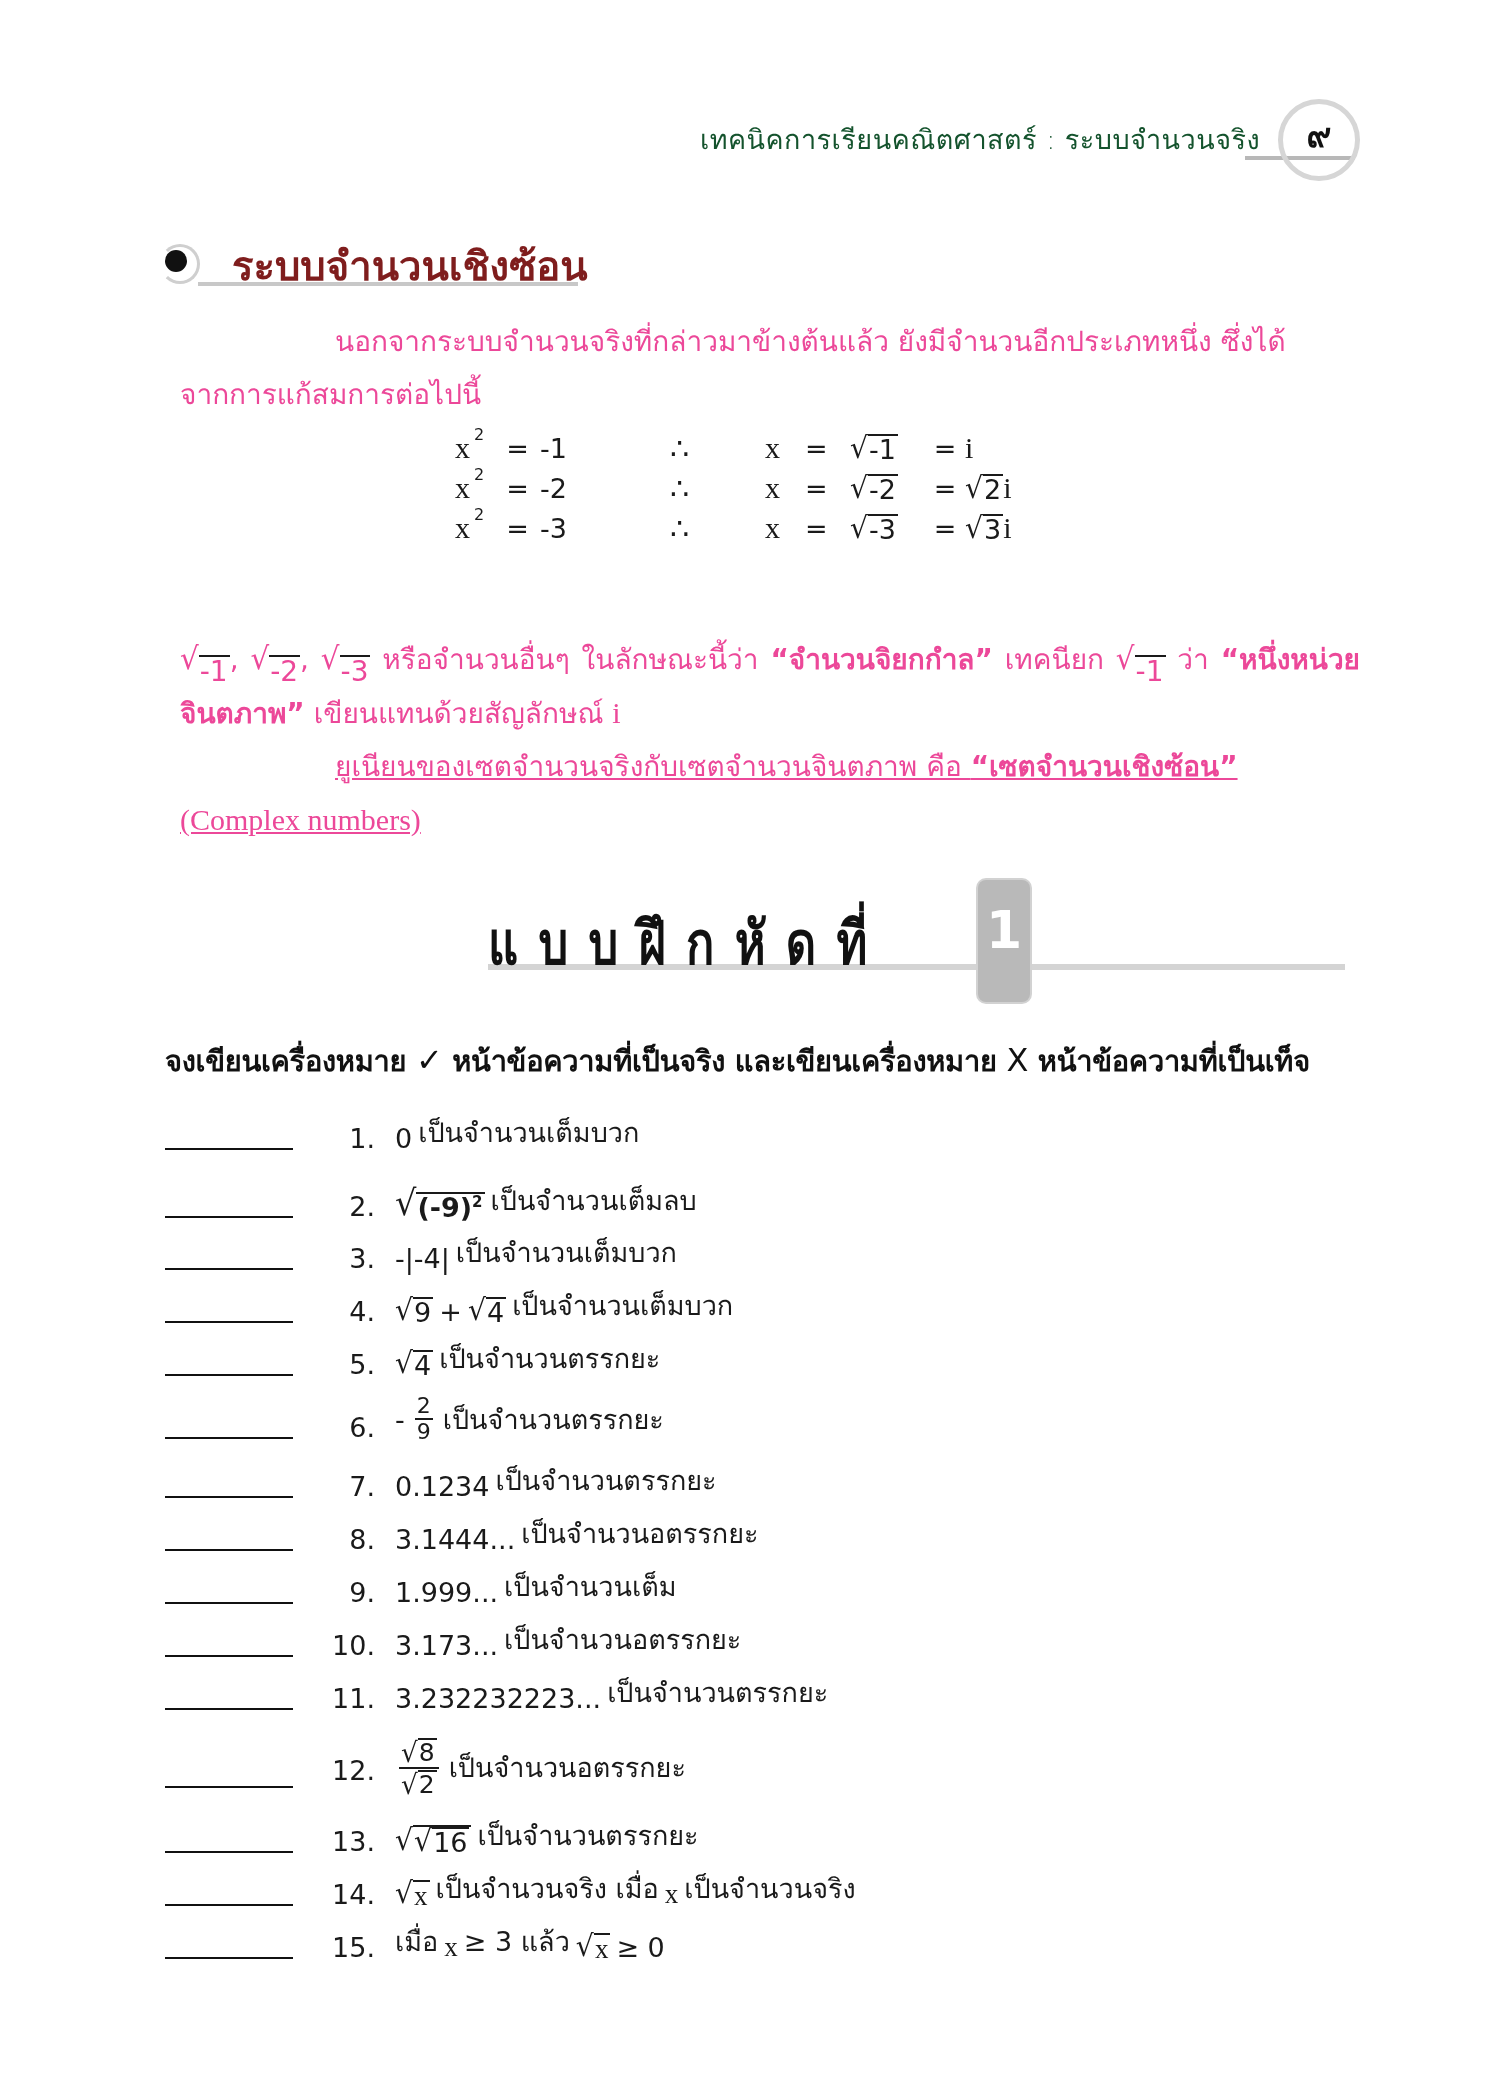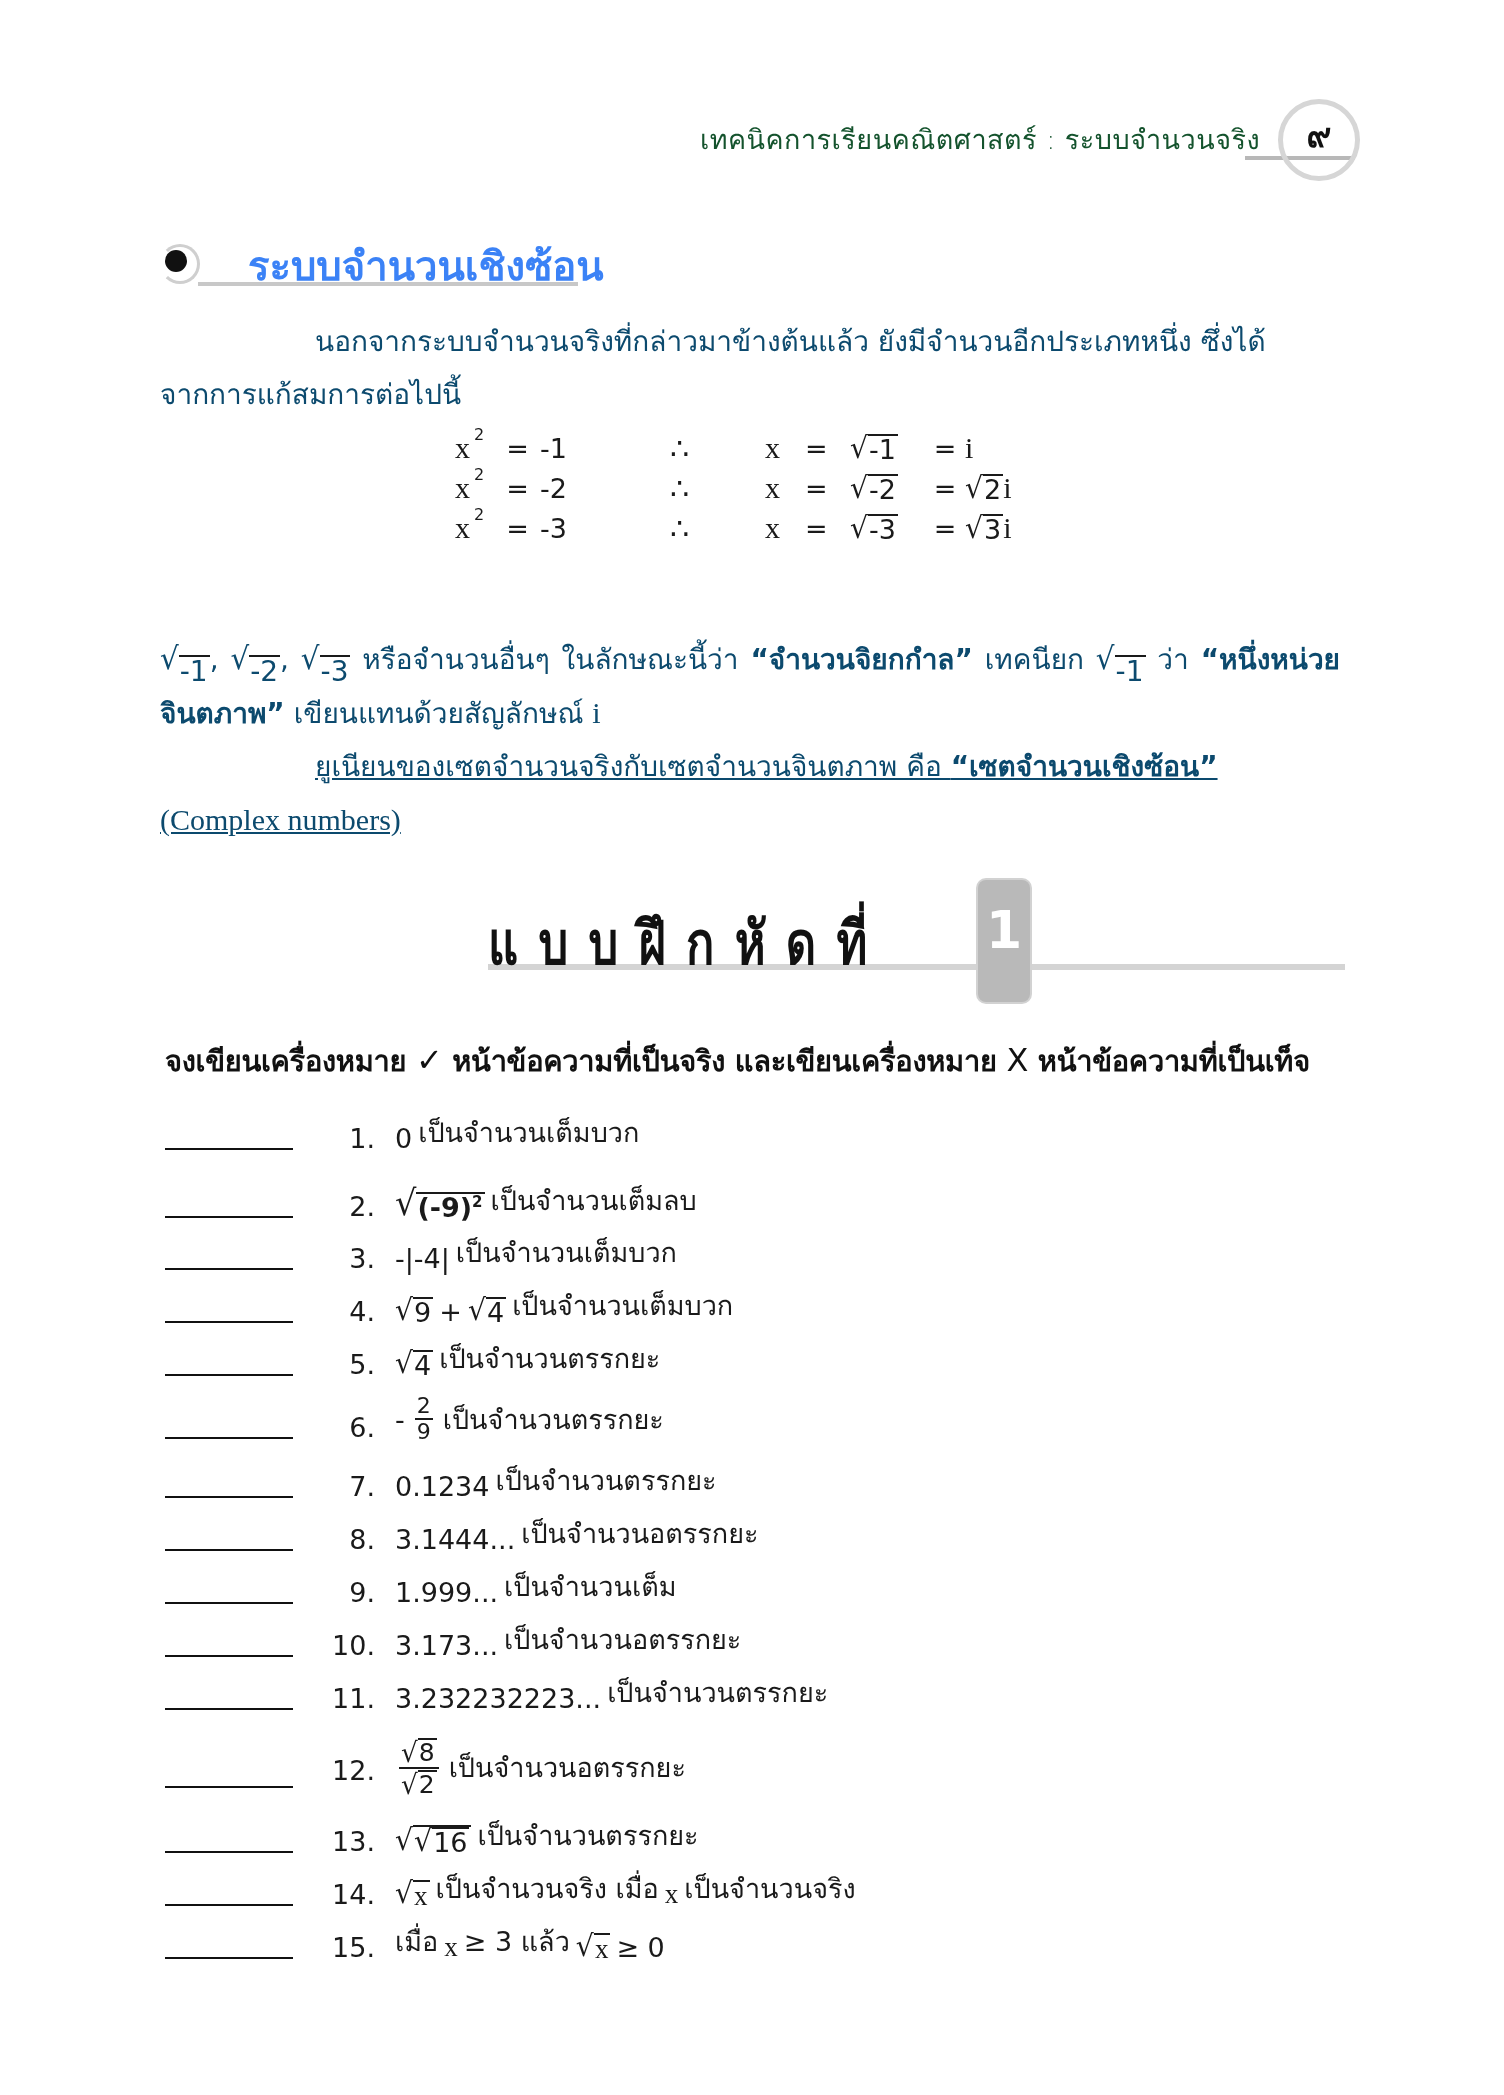--- a/index.html
+++ b/index.html
@@ -13,27 +13,27 @@
   .page-circle { position: absolute; left: 1278px; top: 99px; width: 72px; height: 72px;
                  border: 5px solid #d6d6d6; border-radius: 50%; background: transparent; }
   .page-num { position: absolute; left: 1278px; top: 108px; width: 82px; text-align: center;
               font-size: 34px; font-weight: bold; color: #111; }
 
   
   .sec-bullet { position: absolute; left: 165px; top: 250px; width: 22px; height: 22px;
                 background: #111; border-radius: 50%; }
   .sec-bullet-ring { position: absolute; left: 160px; top: 244px; width: 34px; height: 34px;
                      border: 3px solid #cfcfcf; border-radius: 50%; border-left-color: transparent; }
-  .sec-title { position: absolute; left: 248px; top: 234px; font-family: "DejaVu Serif", serif;
-               font-size: 40px; font-weight: bold; color: #3b82f6; }
+  .sec-title { position: absolute; left: 232px; top: 234px; font-family: "DejaVu Serif", serif;
+               font-size: 40px; font-weight: bold; color: #7f1d1d; }
   .sec-underline { position: absolute; left: 198px; top: 282px; width: 380px; height: 4px; background: #c8c8c8; }
 
   
-  .para { position: absolute; left: 160px; width: 1180px; font-size: 28px; line-height: 53px;
-          color: #0c4a6e; text-align: justify; }
+  .para { position: absolute; left: 180px; width: 1180px; font-size: 28px; line-height: 53px;
+          color: #ec4899; text-align: justify; }
   .indent { display: inline-block; width: 155px; }
   .bold { font-weight: bold; }
   .serif { font-family: "Liberation Serif", serif; }
 
   
   .eq-row { position: absolute; left: 455px; height: 50px; font-size: 27px; display: flex; align-items: center; }
   .eq-x { font-family: "Liberation Serif", serif; font-size: 30px; width: 40px; position: relative; }
   .eq-x sup { font-family: "DejaVu Sans", sans-serif; font-size: 16px; position: absolute; top: -6px; left: 19px; }
   .eq-cell { display: inline-block; }
 

